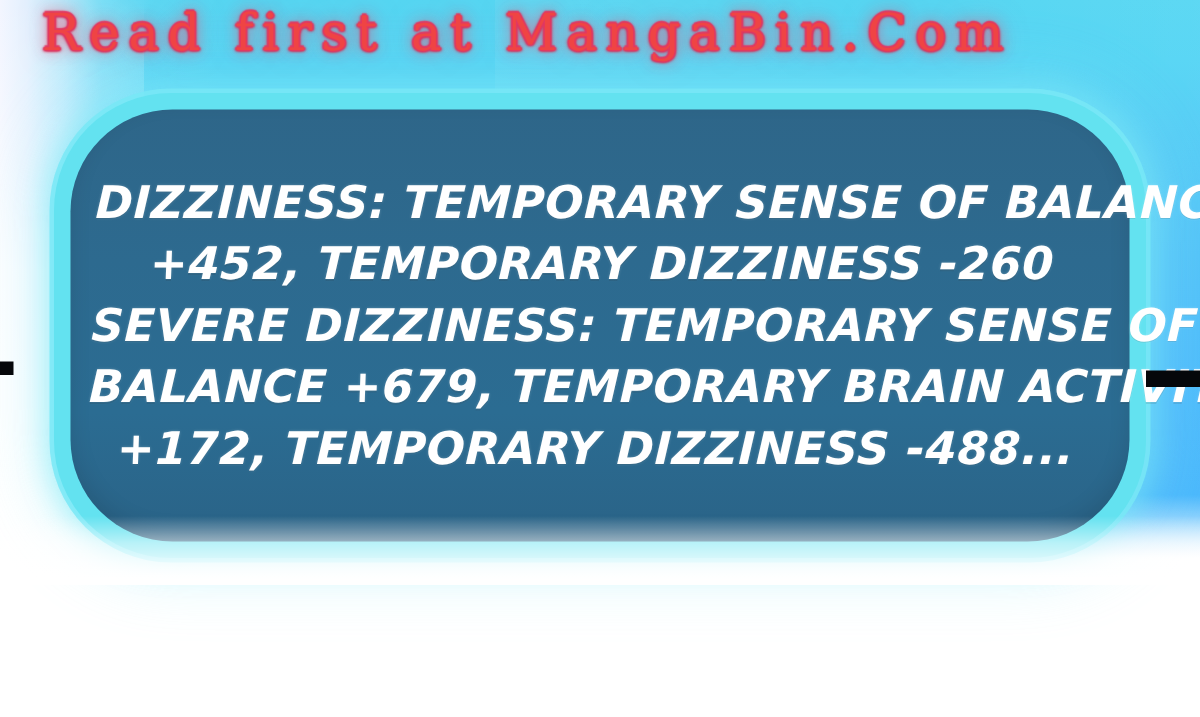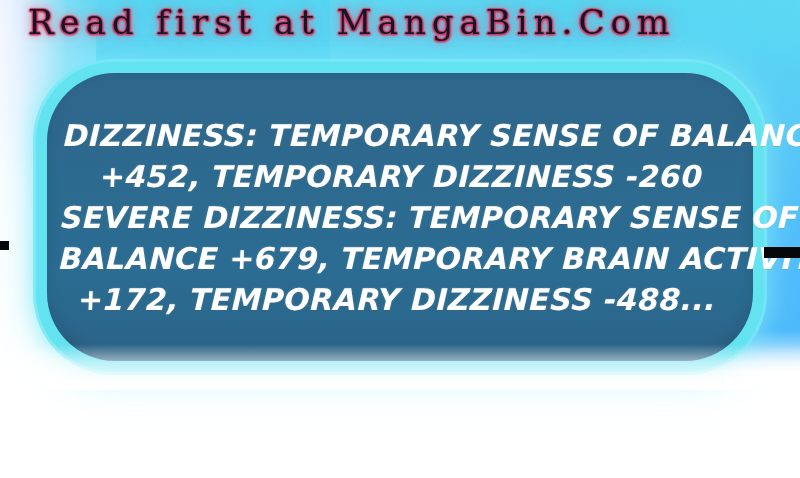--- a/index.html
+++ b/index.html
@@ -162,21 +162,21 @@
   
   .watermark {
     position: absolute;
     left: 0;
     top: 2px;
     width: 703px;
     text-align: center;
     font-family: "DejaVu Serif", serif;
     font-size: 34px;
     letter-spacing: 6px;
-    color: #0f172a;
+    color: #ef4444;
     white-space: nowrap;
     text-shadow:
       0 0 1px #e23a62,
        1px 0   1px #e23a62,
       -1px 0   1px #e23a62,
        0  1px  1px #e23a62,
        0 -1px  1px #e23a62,
        1px 1px 2px #d6274f,
       -1px 1px 2px #d6274f,
        0 0 9px rgba(235,70,110,0.85),

